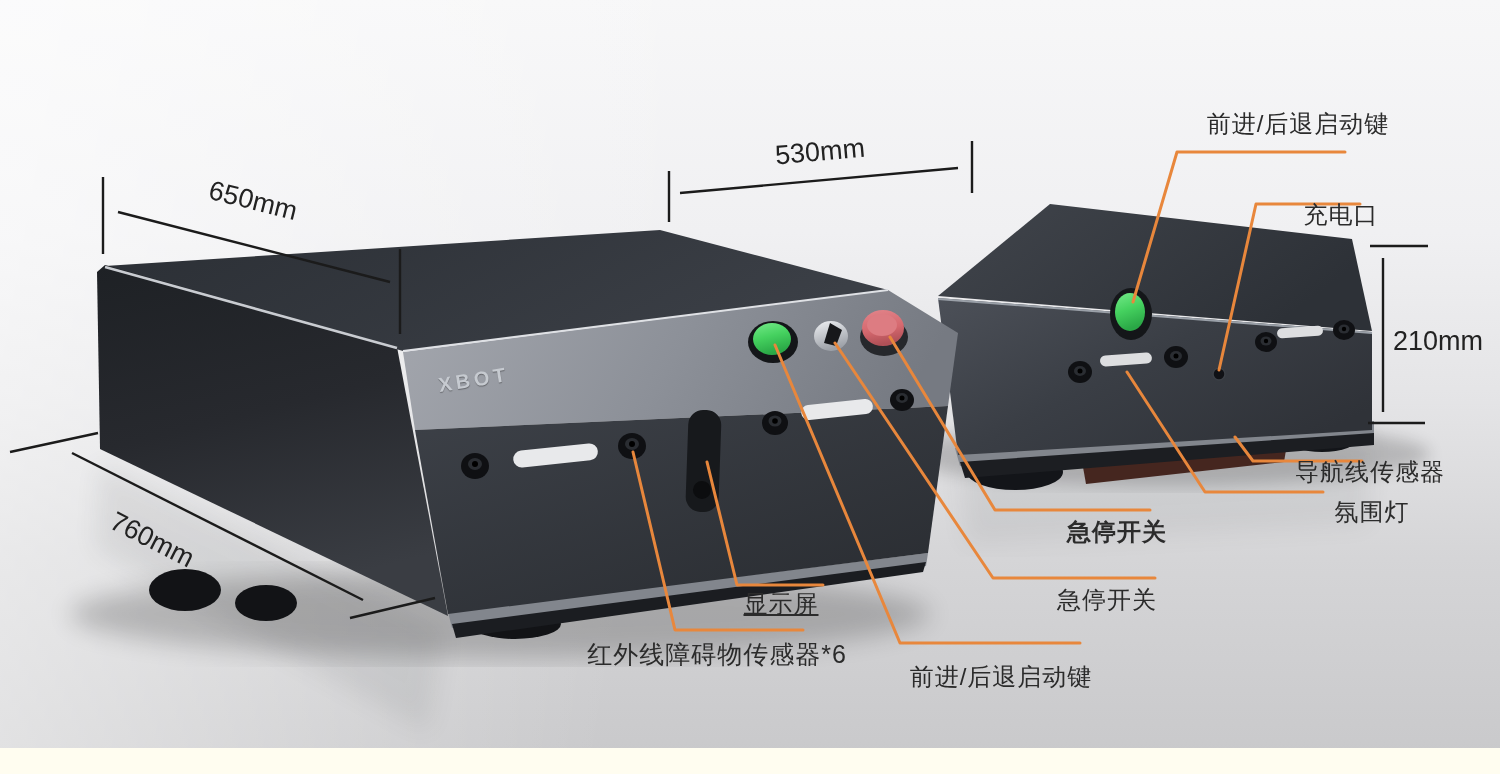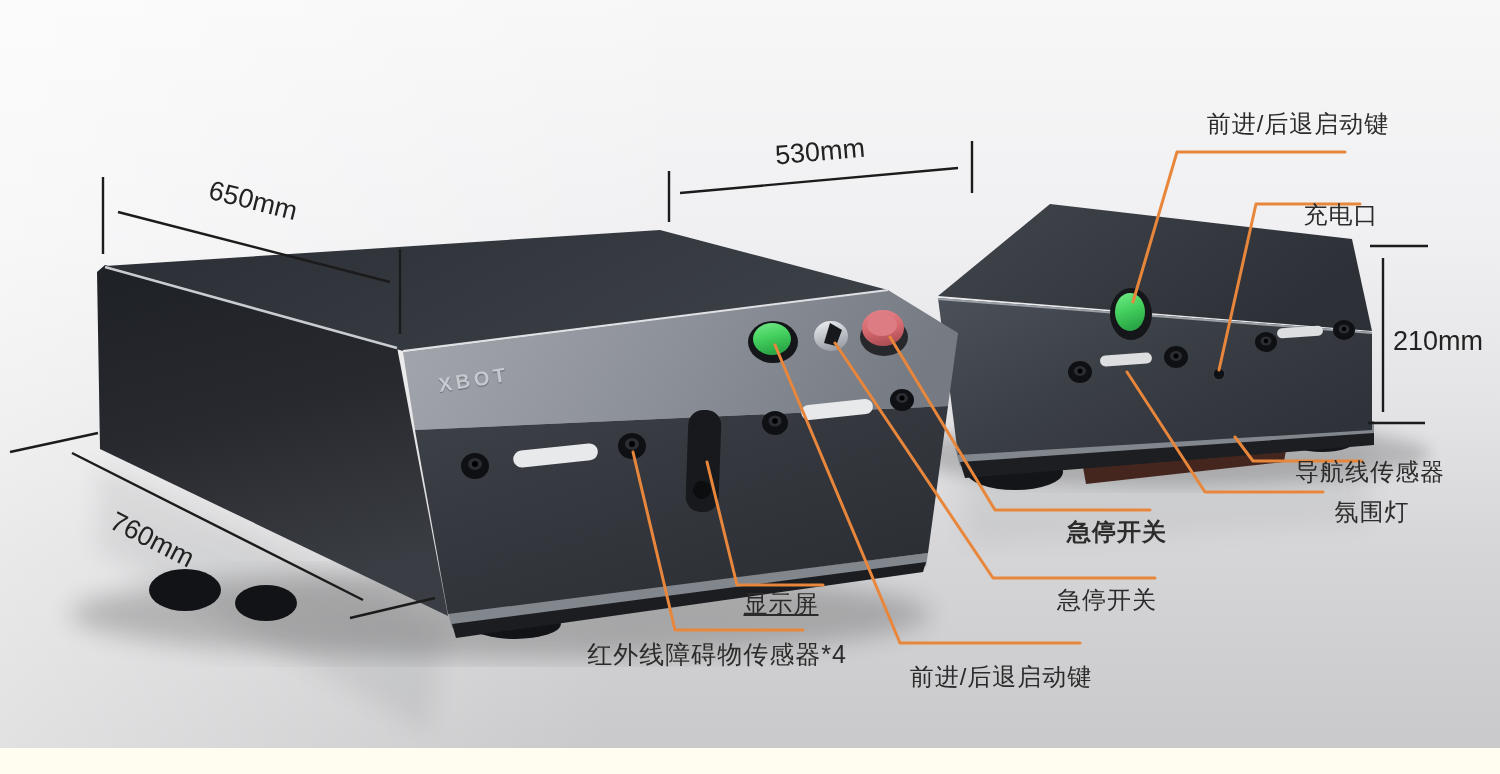--- a/index.html
+++ b/index.html
@@ -223,18 +223,18 @@
 <div class="lbl dim" style="left:152px;top:540px;transform:translate(-50%,-50%) rotate(27deg);">760mm</div>
 <div class="lbl dim" style="left:1438px;top:341px;">210mm</div>
 
 <div class="lbl" style="left:1298px;top:124px;">前进/后退启动键</div>
 <div class="lbl" style="left:1341px;top:183px;margin-top:32px;">充电口</div>
 <div class="lbl" style="left:1370px;top:444px;margin-top:28px;">导航线传感器</div>
 <div class="lbl" style="left:1372px;top:512px;">氛围灯</div>
 <div class="lbl" style="left:1117px;top:532px;font-weight:bold;">急停开关</div>
 <div class="lbl" style="left:1107px;top:600px;">急停开关</div>
 <div class="lbl" style="left:781px;top:604px;text-decoration:underline;">显示屏</div>
-<div class="lbl" style="left:717px;top:654px;font-size:25px;">红外线障碍物传感器*4</div>
+<div class="lbl" style="left:717px;top:654px;font-size:25px;">红外线障碍物传感器*6</div>
 <div class="lbl" style="left:1001px;top:677px;">前进/后退启动键</div>
 
 <div class="bottom-strip" style="background:#FFFDF0;"></div>
 
 </div>
 
 </body></html>

